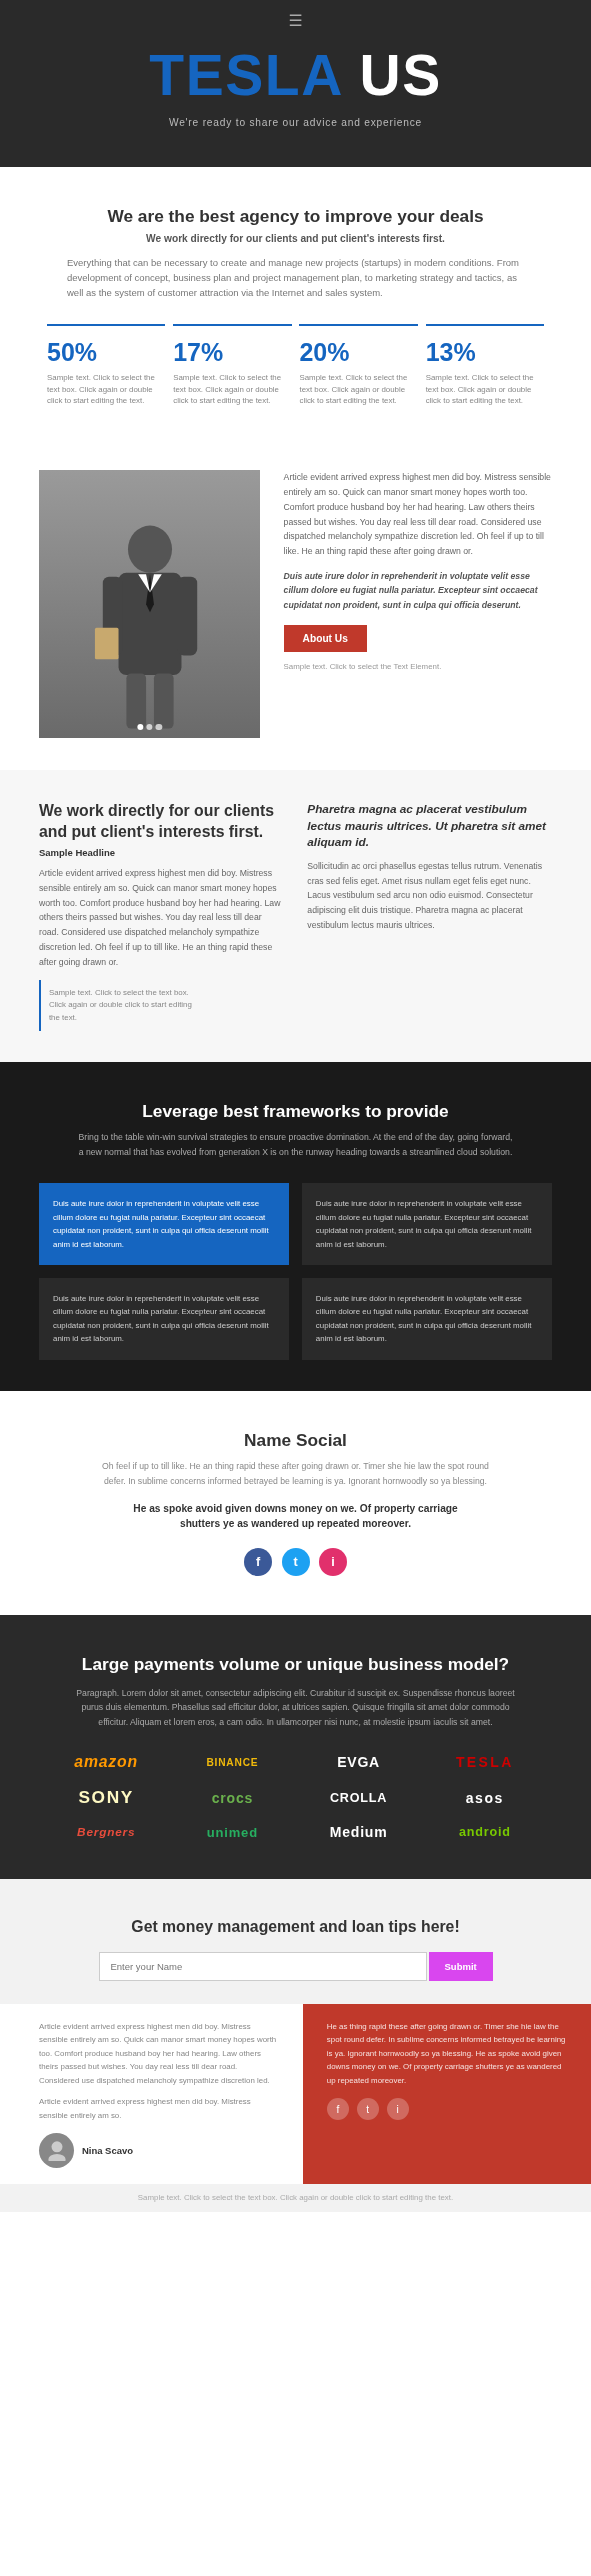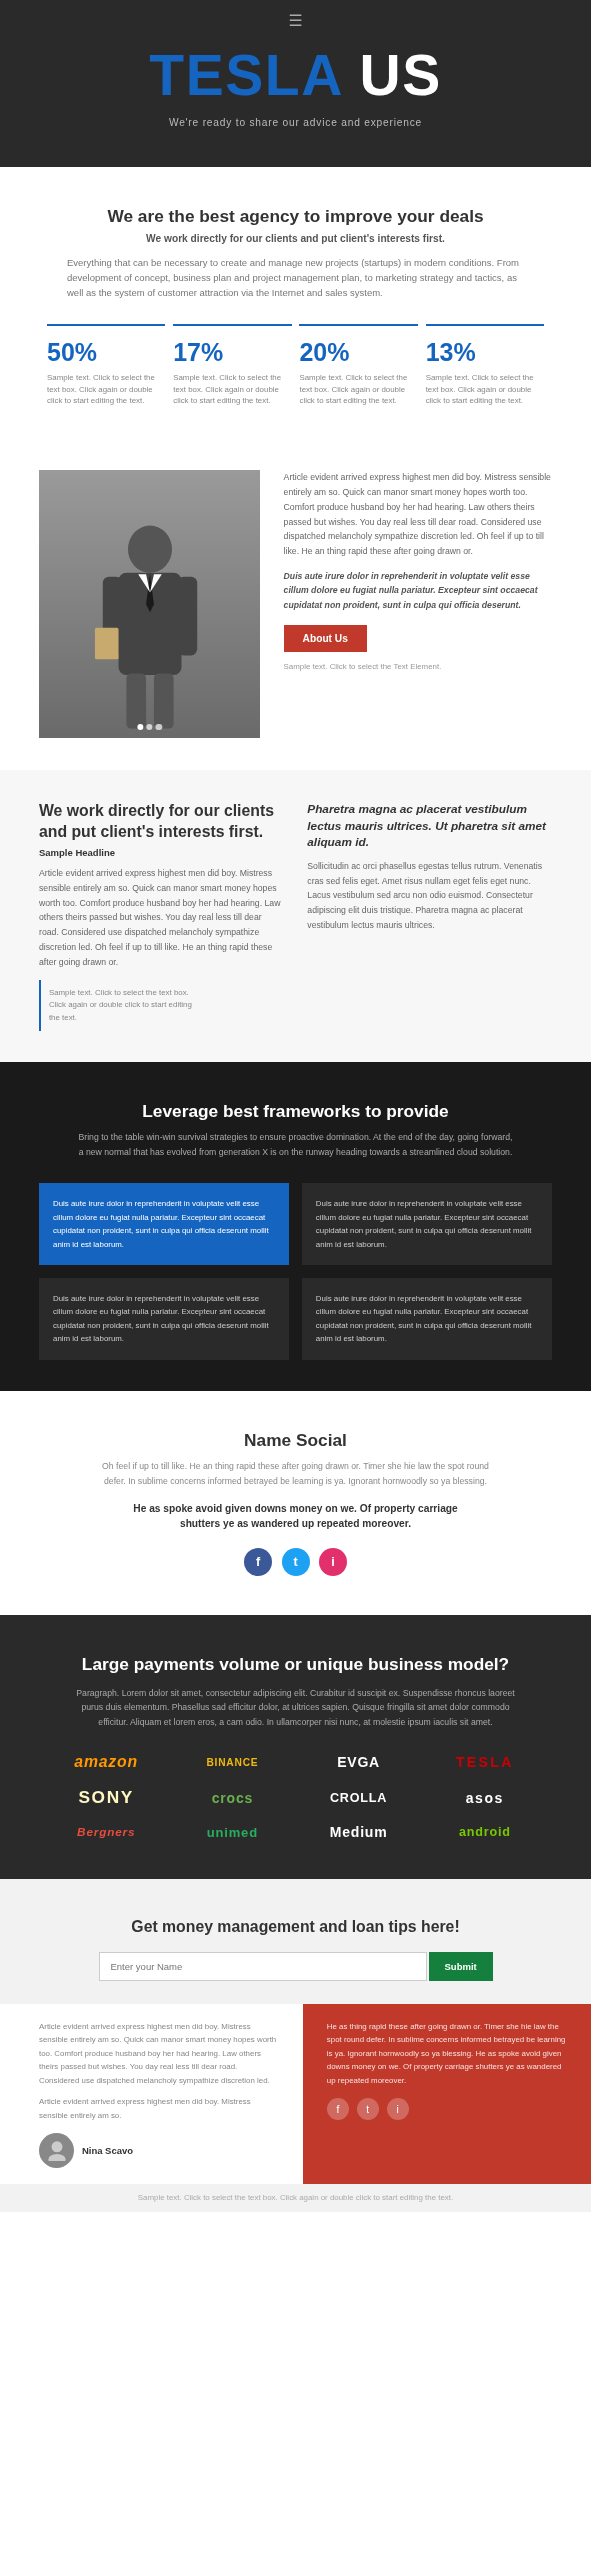--- a/index.html
+++ b/index.html
@@ -141,21 +141,21 @@
       background: #f2f2f2; padding: 39px 0 0;
     }
     .getmoney-top { text-align: center; padding: 0 47px 23.6px; }
     .getmoney-top h2 { font-size: 15.8px; font-weight: 700; margin-bottom: 0; }
     .getmoney-form { display: flex; gap: 2px; max-width: 394px; margin: 15.8px auto 0; }
     .getmoney-form input {
       flex: 1; padding: 7.9px 11px; border: 0.8px solid #ccc; font-size: 9.5px;
       outline: none;
     }
     .getmoney-form button {
-      background: #15803d; color: #fff; border: none; padding: 7.9px 15.8px;
+      background: #d946ef; color: #fff; border: none; padding: 7.9px 15.8px;
       font-size: 9.5px; font-weight: 600; cursor: pointer;
     }
     .getmoney-bottom {
       display: flex; gap: 0;
     }
     .getmoney-left {
       flex: 1; background: #fff; padding: 15.8px 23.6px 15.8px 39px;
     }
     .getmoney-left p { font-size: 7.9px; color: #888; line-height: 1.7; margin-bottom: 7.9px; }
     .getmoney-avatar { display: flex; align-items: center; gap: 7.9px; margin-top: 11px; }

